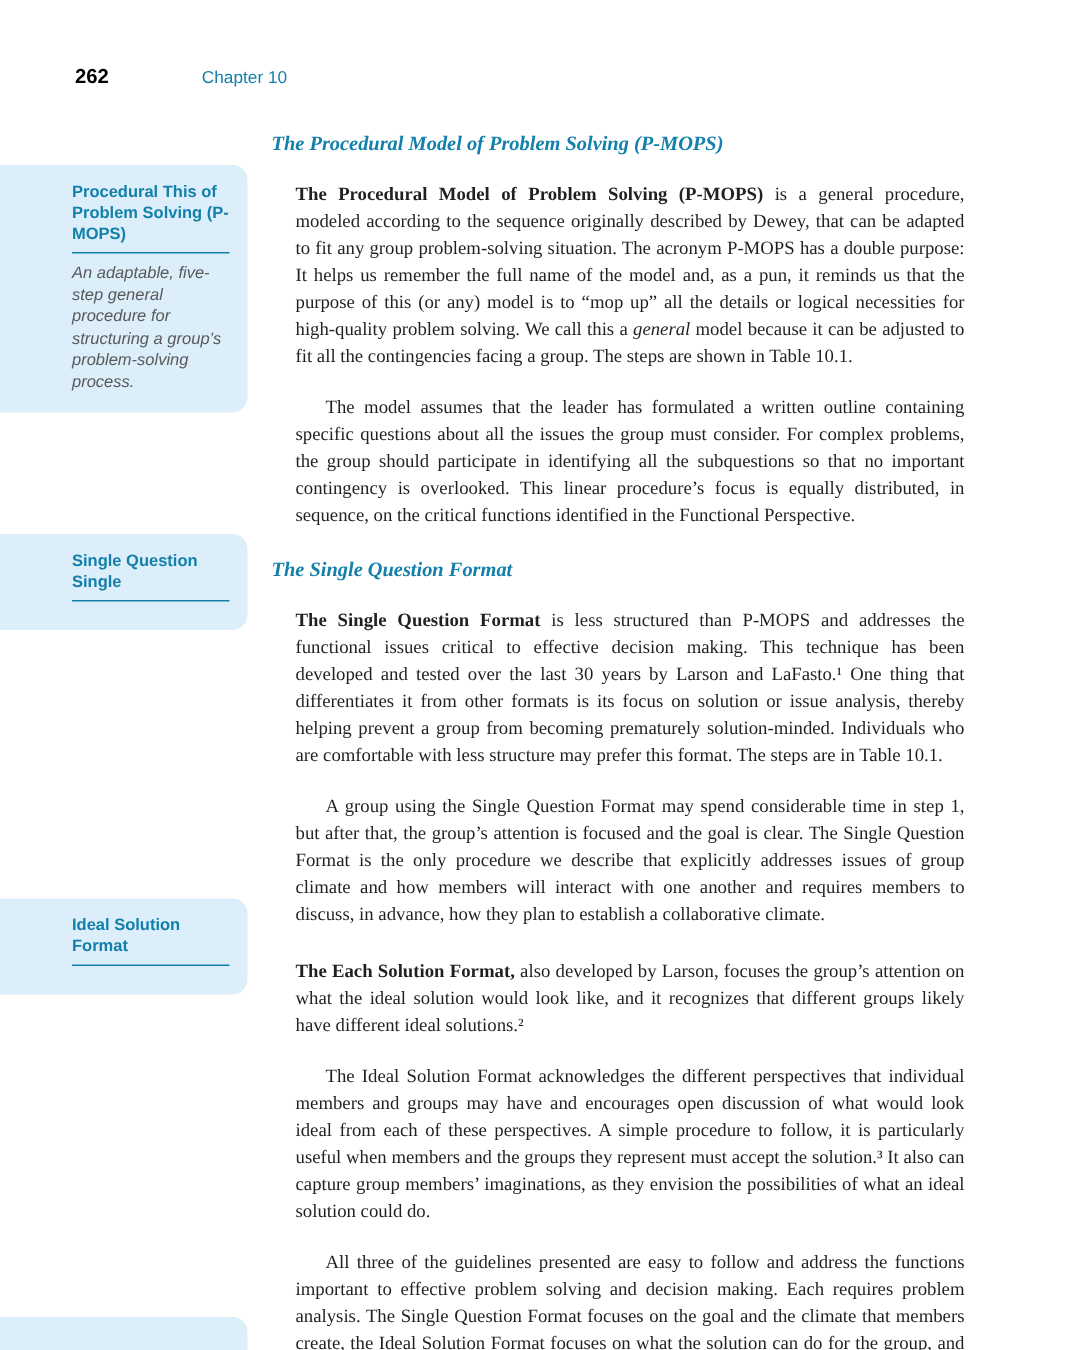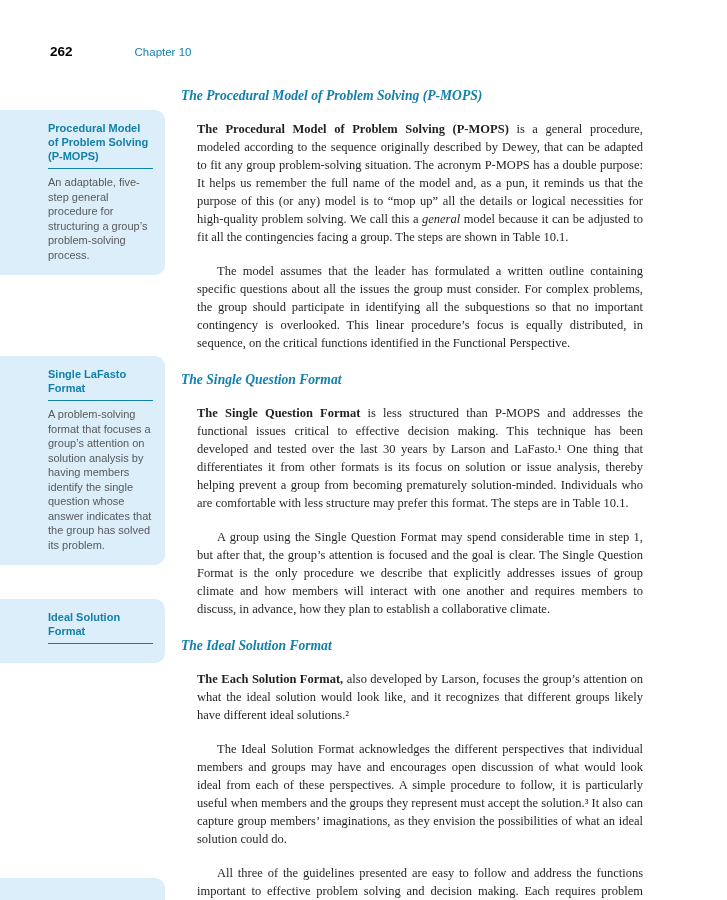--- a/index.html
+++ b/index.html
@@ -24,21 +24,21 @@
   
   .def-box{
     position:absolute;left:0;width:165px;box-sizing:border-box;
     background:var(--sidebar-bg);
     border-radius:0 10px 10px 0;
     padding:11px 12px 13px 48px;
     font-family:"Liberation Sans", sans-serif;
   }
   .def-box h3{margin:0;font-size:11px;line-height:14px;font-weight:bold;color:var(--accent);}
   .def-rule{height:1px;background:var(--accent);border:none;margin:5px 0 6px 0;}
-  .def-box p{margin:0;font-size:11px;line-height:14.5px;color:var(--def-text);}
+  .def-box p{margin:0;font-size:11px;line-height:14.5px;color:var(--def-text);font-style:italic;}
   .def-box.partial{top:878px;height:30px;padding:0;border-radius:0 10px 0 0;}
 
   
   .text-column{position:absolute;left:181px;top:88px;width:478px;}
   .section{margin:0 0 20px 0;}
   .section-heading{
     margin:0 0 7px 0;font-size:13.6px;line-height:16px;
     font-weight:bold;font-style:italic;color:var(--accent);
     font-family:"Liberation Serif", serif;
   }
@@ -51,29 +51,28 @@
 <body>
 
 <div class="page">
 
   <header class="page-header">
     <span class="page-number">262</span><span class="chapter-label">Chapter 10</span>
   </header>
 
   <aside>
     <div class="def-box" style="top:110px;">
-      <h3>Procedural Model of Problem Solving (P-MOPS)</h3>
+      <h3>Procedural This of Problem Solving (P-MOPS)</h3>
       <div class="def-rule"></div>
       <p>An adaptable, five-step general procedure for structuring a group’s problem-solving process.</p>
     </div>
 
     <div class="def-box" style="top:356px;">
-      <h3>Single LaFasto Format</h3>
+      <h3>Single Question Single</h3>
       <div class="def-rule"></div>
-      <p>A problem-solving format that focuses a group’s attention on solution analysis by having members identify the single question whose answer indicates that the group has solved its problem.</p>
     </div>
 
     <div class="def-box" style="top:599px;">
       <h3>Ideal Solution Format</h3>
       <div class="def-rule"></div>
     </div>
 
     <div class="def-box partial"></div>
   </aside>
 
@@ -85,21 +84,20 @@
       <p class="para indent">The model assumes that the leader has formulated a written outline containing specific questions about all the issues the group must consider. For complex problems, the group should participate in identifying all the subquestions so that no important contingency is overlooked. This linear procedure’s focus is equally distributed, in sequence, on the critical functions identified in the Functional Perspective.</p>
     </section>
 
     <section class="section">
       <h2 class="section-heading">The Single Question Format</h2>
       <p class="para"><strong>The Single Question Format</strong><span> is less structured than P-MOPS and addresses the functional issues critical to effective decision making. This technique has been developed and tested over the last 30 years by Larson and LaFasto.¹ One thing that differentiates it from other formats is its focus on solution or issue analysis, thereby helping prevent a group from becoming prematurely solution-minded. Individuals who are comfortable with less structure may prefer this format. The steps are in Table 10.1.</span></p>
       <p class="para indent">A group using the Single Question Format may spend considerable time in step 1, but after that, the group’s attention is focused and the goal is clear. The Single Question Format is the only procedure we describe that explicitly addresses issues of group climate and how members will interact with one another and requires members to discuss, in advance, how they plan to establish a collaborative climate.</p>
     </section>
 
     <section class="section">
-      <h2 class="section-heading">The Ideal Solution Format</h2>
       <p class="para"><strong>The Each Solution Format,</strong><span> also developed by Larson, focuses the group’s attention on what the ideal solution would look like, and it recognizes that different groups likely have different ideal solutions.²</span></p>
       <p class="para indent">The Ideal Solution Format acknowledges the different perspectives that individual members and groups may have and encourages open discussion of what would look ideal from each of these perspectives. A simple procedure to follow, it is particularly useful when members and the groups they represent must accept the solution.³ It also can capture group members’ imaginations, as they envision the possibilities of what an ideal solution could do.</p>
       <p class="para indent">All three of the guidelines presented are easy to follow and address the functions important to effective problem solving and decision making. Each requires problem analysis. The Single Question Format focuses on the goal and the climate that members create, the Ideal Solution Format focuses on what the solution can do for the group, and P-MOPS distributes members’ attention fairly evenly to the key functions. Each technique is adaptable to suit a group’s particular situation.</p>
     </section>
 
   </main>
 
 </div>
 
 </body></html>

